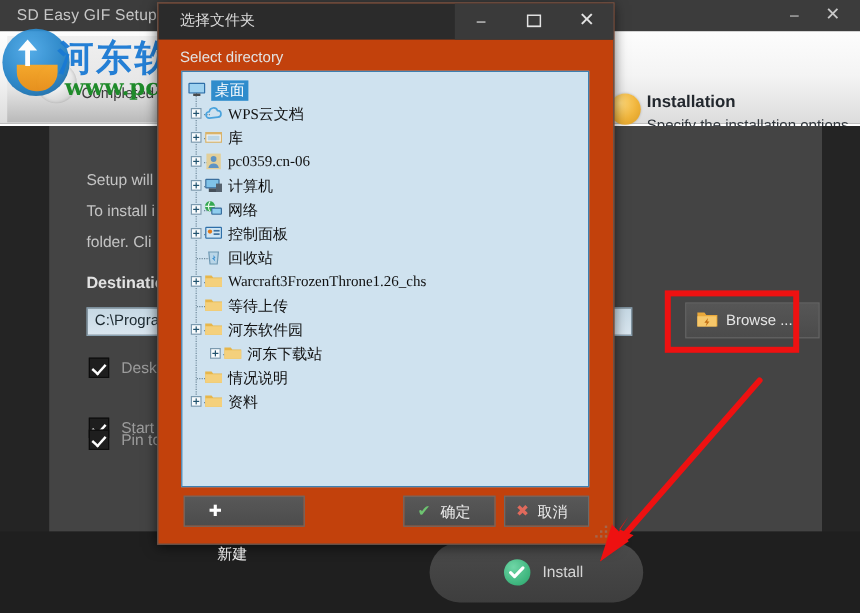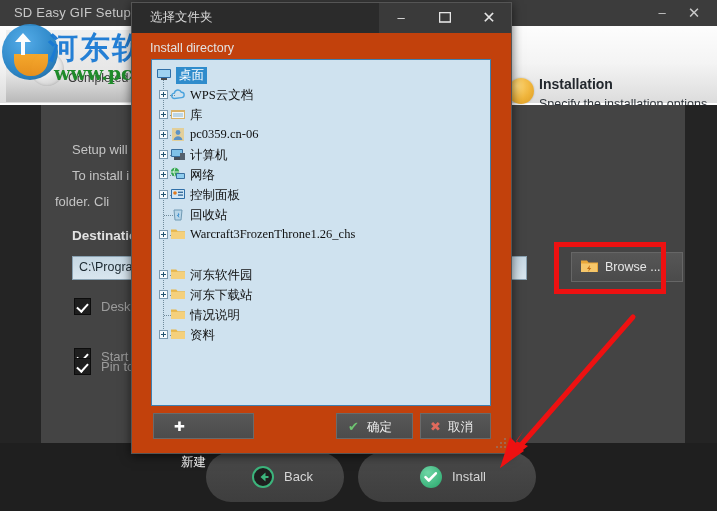--- a/index.html
+++ b/index.html
@@ -62,21 +62,21 @@
   }
 
   
   .inst-body { position:absolute; left:0; top:105px; width:717px; height:338px; background:#242424; }
   .inst-panel {
     position:absolute; left:41px; top:0px; width:644px; height:338px; background:#444444;
   }
   .body-line { position:absolute; color:#c4c4c4; font-size:13px; white-space:nowrap; }
   .l1 { left:31px; top:37px; }
   .l2 { left:31px; top:63px; }
-  .l3 { left:14px; top:89px; }
+  .l3 { left:31px; top:89px; }
   .dest-label {
     position:absolute; left:31px; top:123px; font-size:13.5px; font-weight:bold; color:#e2e2e2;
     white-space:nowrap;
   }
   .dest-field {
     position:absolute; left:31px; top:151px; width:455px; height:24px;
     background:linear-gradient(to bottom,#c6d8e4 0%,#d9e6ef 100%);
     border:1px solid #8aa2b2; color:#1c2930; font-size:12.5px;
     padding:3px 6px; white-space:nowrap; overflow:hidden;
   }
@@ -258,28 +258,20 @@
       <div class="chk-row c2">
         <span class="chk-box"></span><span>Start</span>
       </div>
       <div class="chk-row c3">
         <span class="chk-box"></span><span>Pin to</span>
       </div>
     </div>
   </div>
 
   <div class="inst-footer">
-    <div class="pill" id="pill-back">
-      <span class="pic ic-ring">
-        <svg width="18" height="18" viewBox="0 0 18 18">
-          <path d="M11.5 4.5L6.5 9l5 4.5V10h3V8h-3z" fill="#3cb47c"></path>
-        </svg>
-      </span>
-      <span class="plb">Back</span>
-    </div>
     <div class="pill" id="pill-install">
       <span class="pic ic-green">
         <svg width="22" height="22" viewBox="0 0 22 22">
           <path d="M5.5 11.2l3.3 3.3 7-7.2" stroke="#ffffff" stroke-width="2.6" fill="none" stroke-linecap="round" stroke-linejoin="round"></path>
         </svg>
       </span>
       <span class="plb">Install</span>
     </div>
   </div>
 </div>
@@ -300,21 +292,21 @@
       <div class="fd-wb min">–</div>
       <div class="fd-wb max">
         <svg width="12" height="11" viewBox="0 0 12 11" style="vertical-align:-1px">
           <rect x="0.5" y="0.5" width="11" height="9.5" fill="none" stroke="#e4e4e4" stroke-width="1.6"></rect>
         </svg>
       </div>
       <div class="fd-wb close">✕</div>
     </div>
   </div>
 
-  <div class="fd-sublabel">Install directory</div>
+  <div class="fd-sublabel">Select directory</div>
 
   <div class="fd-tree" id="fd-tree">
       <div class="dotline" style="left: 11px; top: 17px; height: 258px;"></div>
       <div class="tnode" style="top: 5px; left: 0px; width: 338px;">
         <span class="ticon" style="left: 4px;"><svg width="16" height="15" viewBox="0 0 16 15">
             <rect x="1" y="2" width="14" height="9" rx="1" fill="#2f6fa8"></rect>
             <rect x="2" y="3" width="12" height="7" fill="#9ed2f0"></rect>
             <rect x="5" y="11" width="6" height="2" fill="#4a4a4a"></rect>
           </svg></span>
         <span class="tlabel sel" style="left: 24px;">桌面</span>
@@ -391,30 +383,38 @@
       </div>
       <div class="tnode" style="top: 165px; left: 0px; width: 338px;">
         <div class="tplus" style="left: 7px;"></div>
         <div class="dotstub" style="left: 18px; top: 10px; width: 5px;"></div>
         <span class="ticon" style="left: 18px;"><svg width="16" height="15" viewBox="0 0 16 15">
             <path d="M1 2.5h5.3l1.3 1.8H15V12H1z" fill="#e7b64a"></path>
             <path d="M1 4.8h14V12H1z" fill="#f4d07c"></path>
           </svg></span>
         <span class="tlabel" style="left: 38px;">Warcraft3FrozenThrone1.26_chs</span>
       </div>
+      <div class="tnode" style="top: 185px; left: 0px; width: 338px;">
+        <div class="dotstub" style="left: 12px; top: 10px; width: 11px;"></div>
+        <span class="ticon" style="left: 18px;"><svg width="16" height="15" viewBox="0 0 16 15">
+            <path d="M1 2.5h5.3l1.3 1.8H15V12H1z" fill="#e7b64a"></path>
+            <path d="M1 4.8h14V12H1z" fill="#f4d07c"></path>
+          </svg></span>
+        <span class="tlabel" style="left: 38px;">等待上传</span>
+      </div>
       <div class="tnode" style="top: 205px; left: 0px; width: 338px;">
         <div class="tplus" style="left: 7px;"></div>
         <div class="dotstub" style="left: 18px; top: 10px; width: 5px;"></div>
         <span class="ticon" style="left: 18px;"><svg width="16" height="15" viewBox="0 0 16 15">
             <path d="M1 2.5h5.3l1.3 1.8H15V12H1z" fill="#e7b64a"></path>
             <path d="M1 4.8h14V12H1z" fill="#f4d07c"></path>
           </svg></span>
         <span class="tlabel" style="left: 38px;">河东软件园</span>
       </div>
-      <div class="tnode" style="top: 225px; left: 0px; width: 338px;">
+      <div class="tnode" style="top: 225px; left: 16px; width: 338px;">
         <div class="tplus" style="left: 7px;"></div>
         <div class="dotstub" style="left: 18px; top: 10px; width: 5px;"></div>
         <span class="ticon" style="left: 18px;"><svg width="16" height="15" viewBox="0 0 16 15">
             <path d="M1 2.5h5.3l1.3 1.8H15V12H1z" fill="#e7b64a"></path>
             <path d="M1 4.8h14V12H1z" fill="#f4d07c"></path>
           </svg></span>
         <span class="tlabel" style="left: 38px;">河东下载站</span>
       </div>
       <div class="tnode" style="top: 245px; left: 0px; width: 338px;">
         <div class="dotstub" style="left: 12px; top: 10px; width: 11px;"></div>

